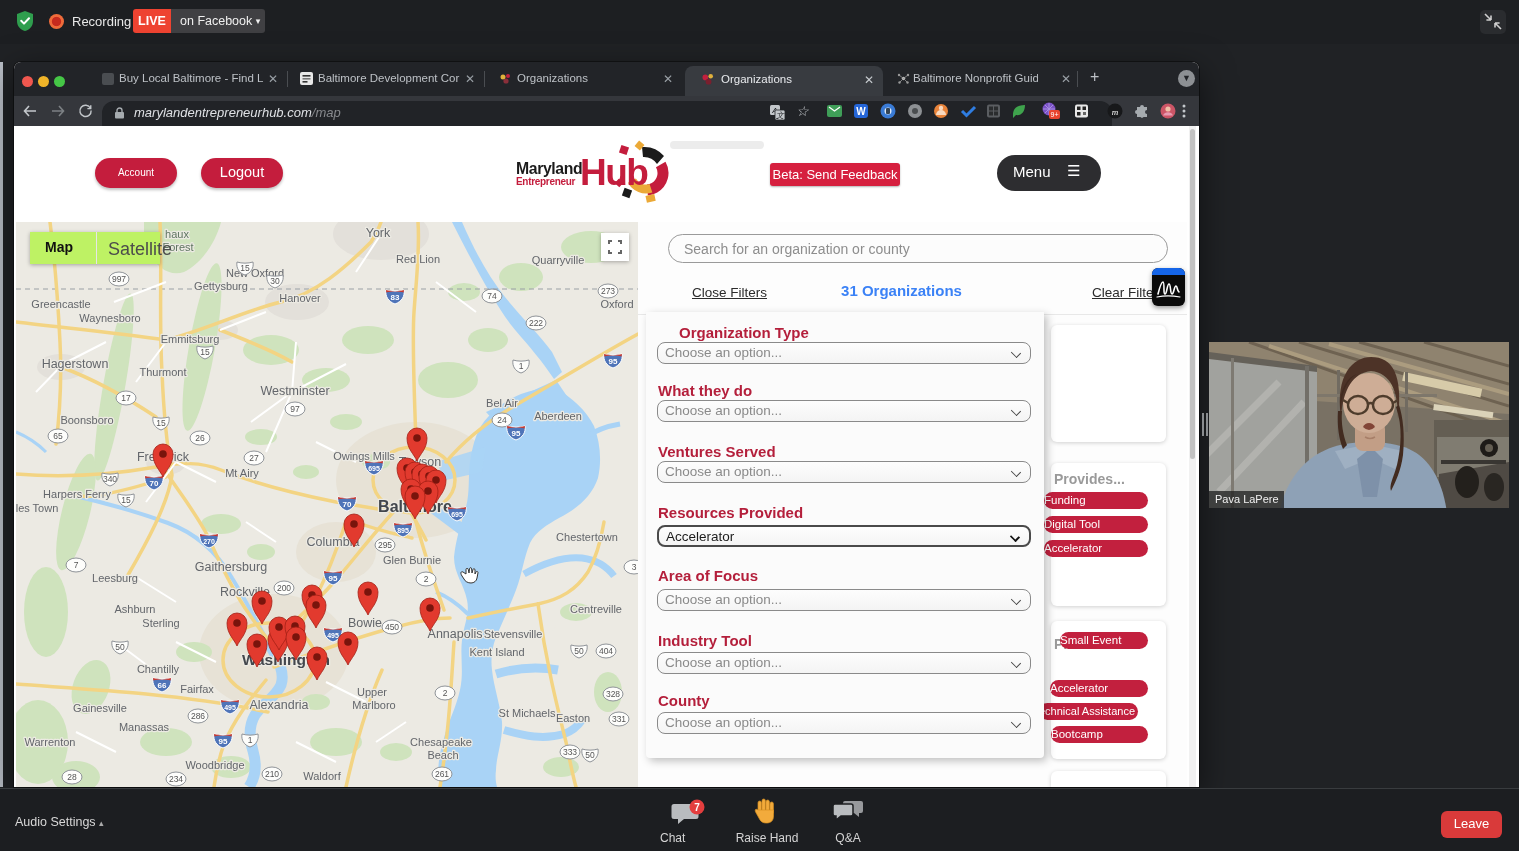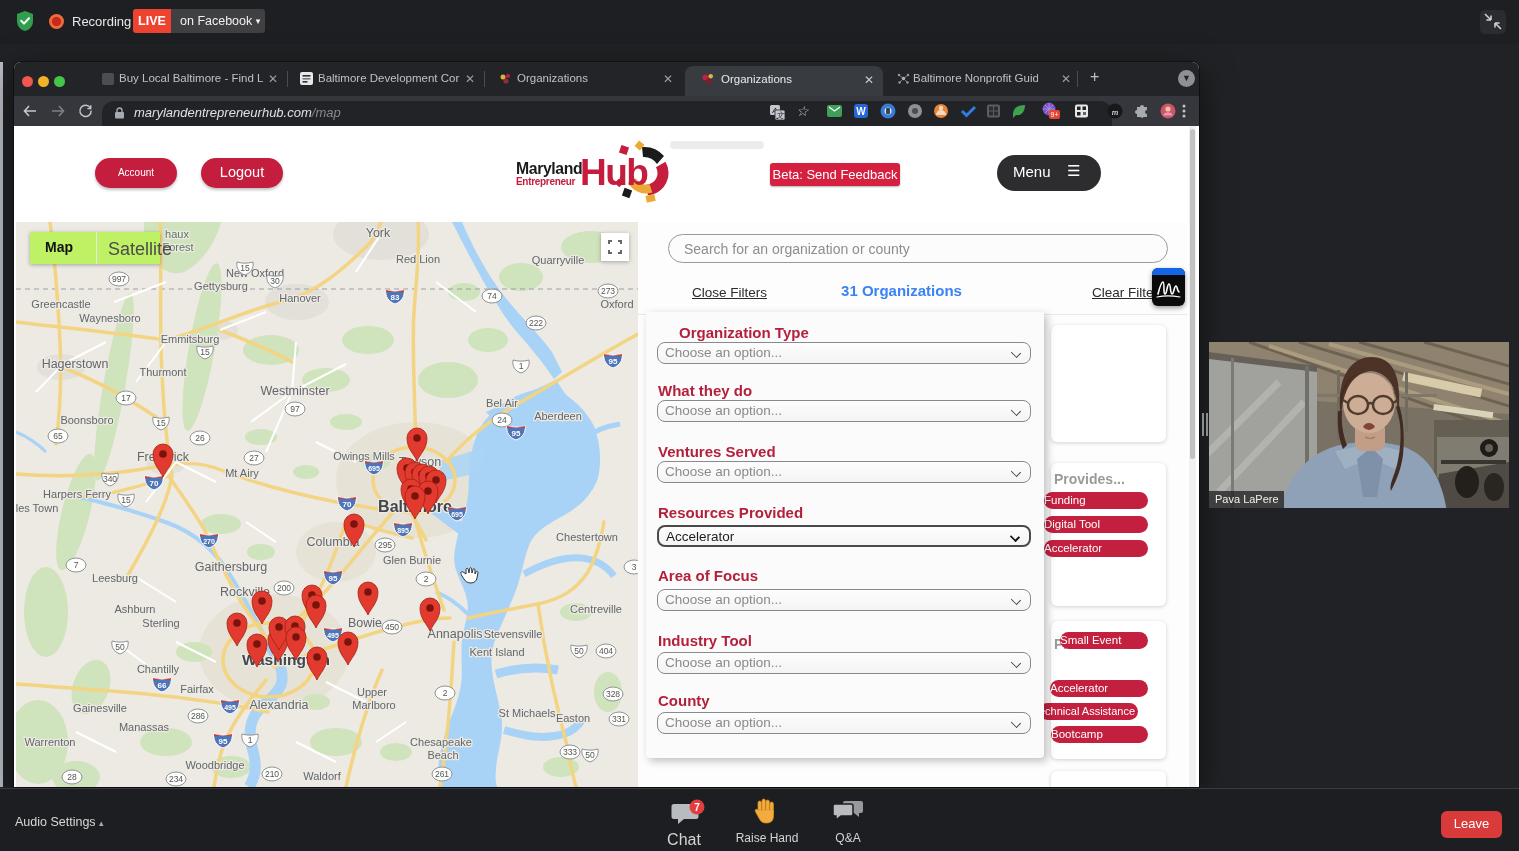--- a/index.html
+++ b/index.html
@@ -682,21 +682,21 @@
 </div>
 
 <div class="abs" style="left:0;top:788px;width:1519px;height:63px;background:#1c1e21;border-top:1px solid #393c3f;">
   <div class="abs" style="left:15px;top:26px;color:#d8d8d8;font-size:12.5px;">Audio Settings <span style="font-size:9px;color:#aaa;">▴</span></div>
 
   <svg class="abs" style="left:670px;top:10px" width="36" height="26" viewBox="0 0 36 26">
     <path d="M3 3 h22 a2.5 2.5 0 0 1 2.5 2.5 v10 a2.5 2.5 0 0 1 -2.5 2.5 h-12 l-6 5 v-5 h-4 a2.5 2.5 0 0 1 -2.5 -2.5 v-10 A2.5 2.5 0 0 1 3 3 Z" fill="#b9bcbf" transform="translate(1,2)"></path>
     <circle cx="27" cy="8" r="7.5" fill="#e33e3e"></circle>
     <text x="27" y="11.5" text-anchor="middle" font-size="10" font-weight="bold" fill="#fff" font-family="Liberation Sans">7</text>
   </svg>
-  <div class="abs" style="left:660px;top:42px;width:48px;text-align:center;color:#d5d5d5;font-size:16px;">Chat</div>
+  <div class="abs" style="left:660px;top:42px;width:48px;color:#d5d5d5;font-size:12px;">Chat</div>
 
   <svg class="abs" style="left:753px;top:8px" width="26" height="28" viewBox="0 0 26 28">
     <g fill="#f2ab3c" stroke="#d88f1f" stroke-width=".7">
       <rect x="5" y="4" width="3.4" height="13" rx="1.7"></rect>
       <rect x="9" y="2" width="3.4" height="15" rx="1.7"></rect>
       <rect x="13" y="3" width="3.4" height="14" rx="1.7"></rect>
       <rect x="17" y="5" width="3.4" height="12" rx="1.7"></rect>
       <path d="M5 13 C3 11.5 1.5 12.5 2.6 15 L6.5 22 C8 25 10 26 13.5 26 C18 26 20.5 23.5 20.5 19 V13 H5 Z"></path>
     </g>
   </svg>

